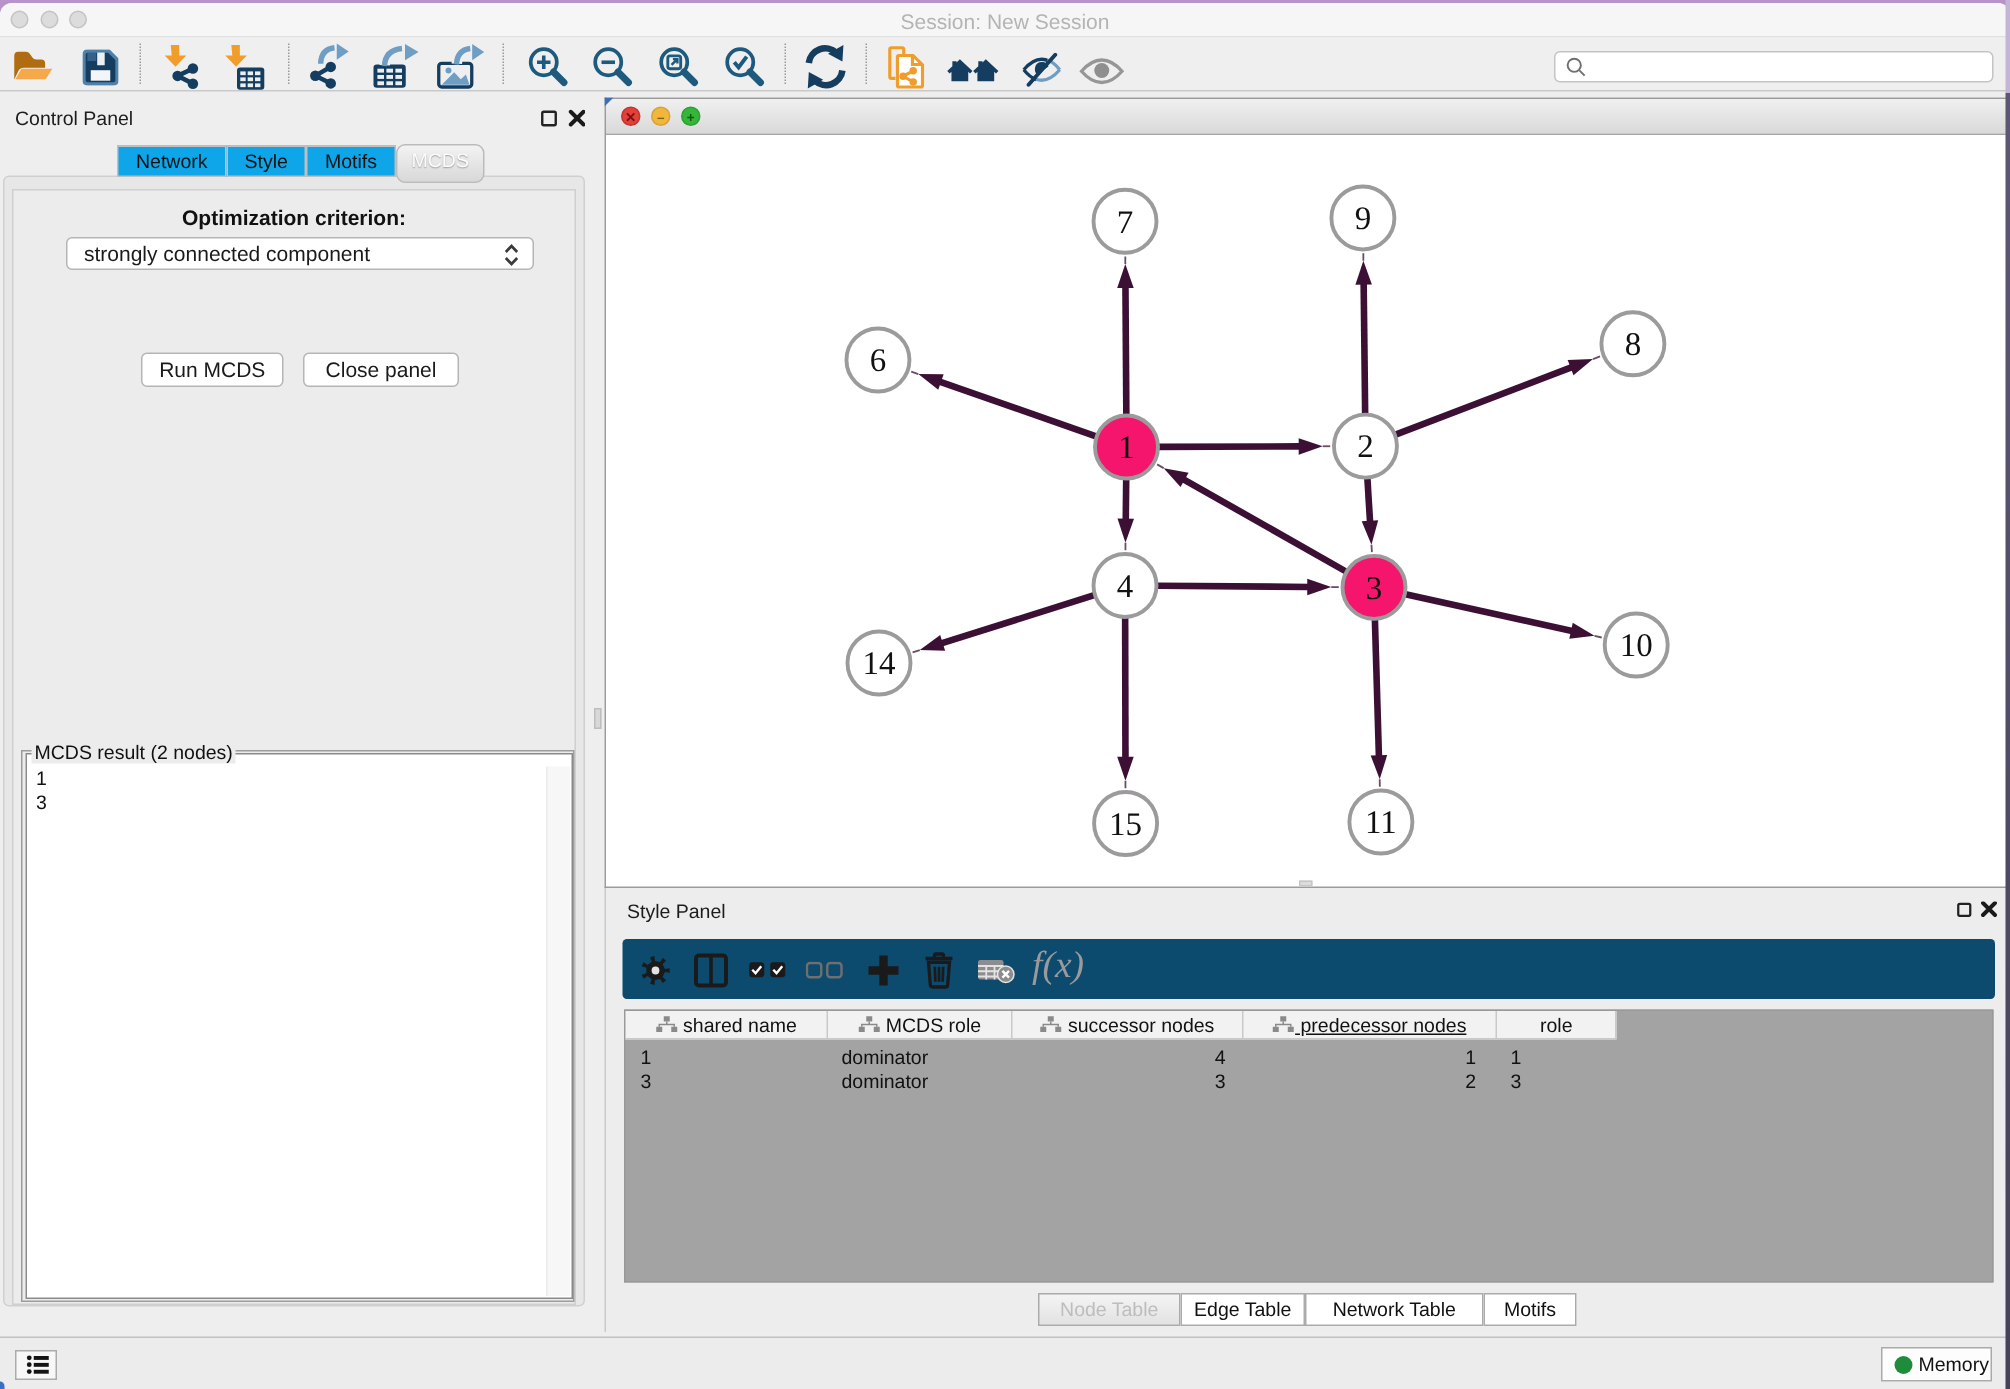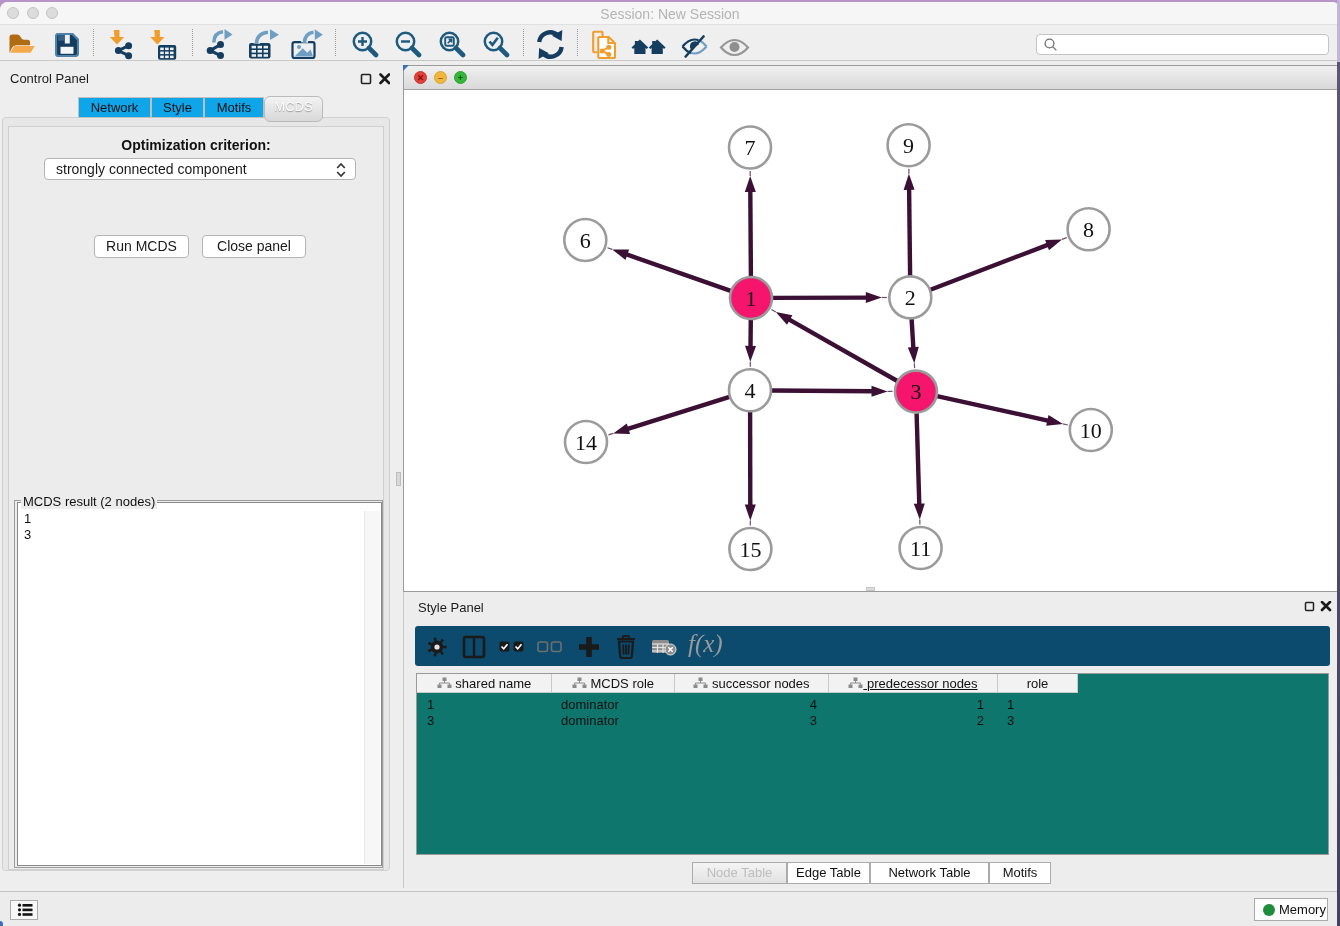--- a/index.html
+++ b/index.html
@@ -29,21 +29,21 @@
 #fsscroll { position:absolute; left:364px; top:511px; width:16px; height:353px; background:#f7f7f7; border-left:1px solid #ebebeb; }
 
 #nwin { position:absolute; left:403px; top:65px; width:937px; height:527px; background:#fff; border:1px solid #9b9b9b; border-right:none; }
 #ntitle { position:absolute; left:0; top:0; width:936px; height:24px; background:linear-gradient(#f0f0f0,#d9d9d9); border-bottom:1px solid #a5a5a5; }
 #ntext { position:absolute; top:5px; left:0; width:100%; text-align:center; font-size:13px; font-weight:bold; color:#1a1a1a; }
 .ntl { position:absolute; top:5px; width:13px; height:13px; border-radius:50%; font-size:9px; font-weight:bold; text-align:center; line-height:12px; }
 
 #tp { position:absolute; left:403px; top:592px; width:937px; height:296px; background:#ededed; border-left:1px solid #c9c9c9; }
 #tp-title { position:absolute; left:14px; top:8px; font-size:13px; color:#1c1c1c; }
 #tp-toolbar { position:absolute; left:11px; top:34px; width:915px; height:40px; background:#0c4a6e; border-radius:3px; }
-#tbl { position:absolute; left:12px; top:81px; width:913px; height:182px; background:#0f766e; border:1px solid #999; }
+#tbl { position:absolute; left:12px; top:81px; width:913px; height:182px; background:#a3a3a3; border:1px solid #999; }
 #tbl-head { position:absolute; left:0; top:0; width:660px; height:19px; background:#f2f2f2; border-bottom:1px solid #c9c9c9; font-size:13px; color:#111; }
 .th { position:absolute; top:0px; height:19px; border-right:1px solid #c9c9c9; text-align:center; line-height:19px; }
 .td { position:absolute; font-size:13px; color:#111; height:16px; line-height:16px; }
 #btabs { position:absolute; left:288px; top:270px; height:22px; }
 .btab { position:absolute; top:0; height:22px; background:#fff; border:1px solid #ababab; font-size:13px; text-align:center; line-height:20px; color:#111; }
 
 #statusbar { position:absolute; left:0; top:891px; width:1340px; height:35px; background:#ececec; border-top:1px solid #c2c2c2; }
 #listbtn { position:absolute; left:10px; top:8px; width:28px; height:20px; background:#f7f7f7; border:1px solid #ababab; }
 #membtn { position:absolute; left:1254px; top:6px; width:74px; height:23px; background:#fdfdfd; border:1px solid #aaaaaa; font-size:13px; color:#111; }
 </style>

